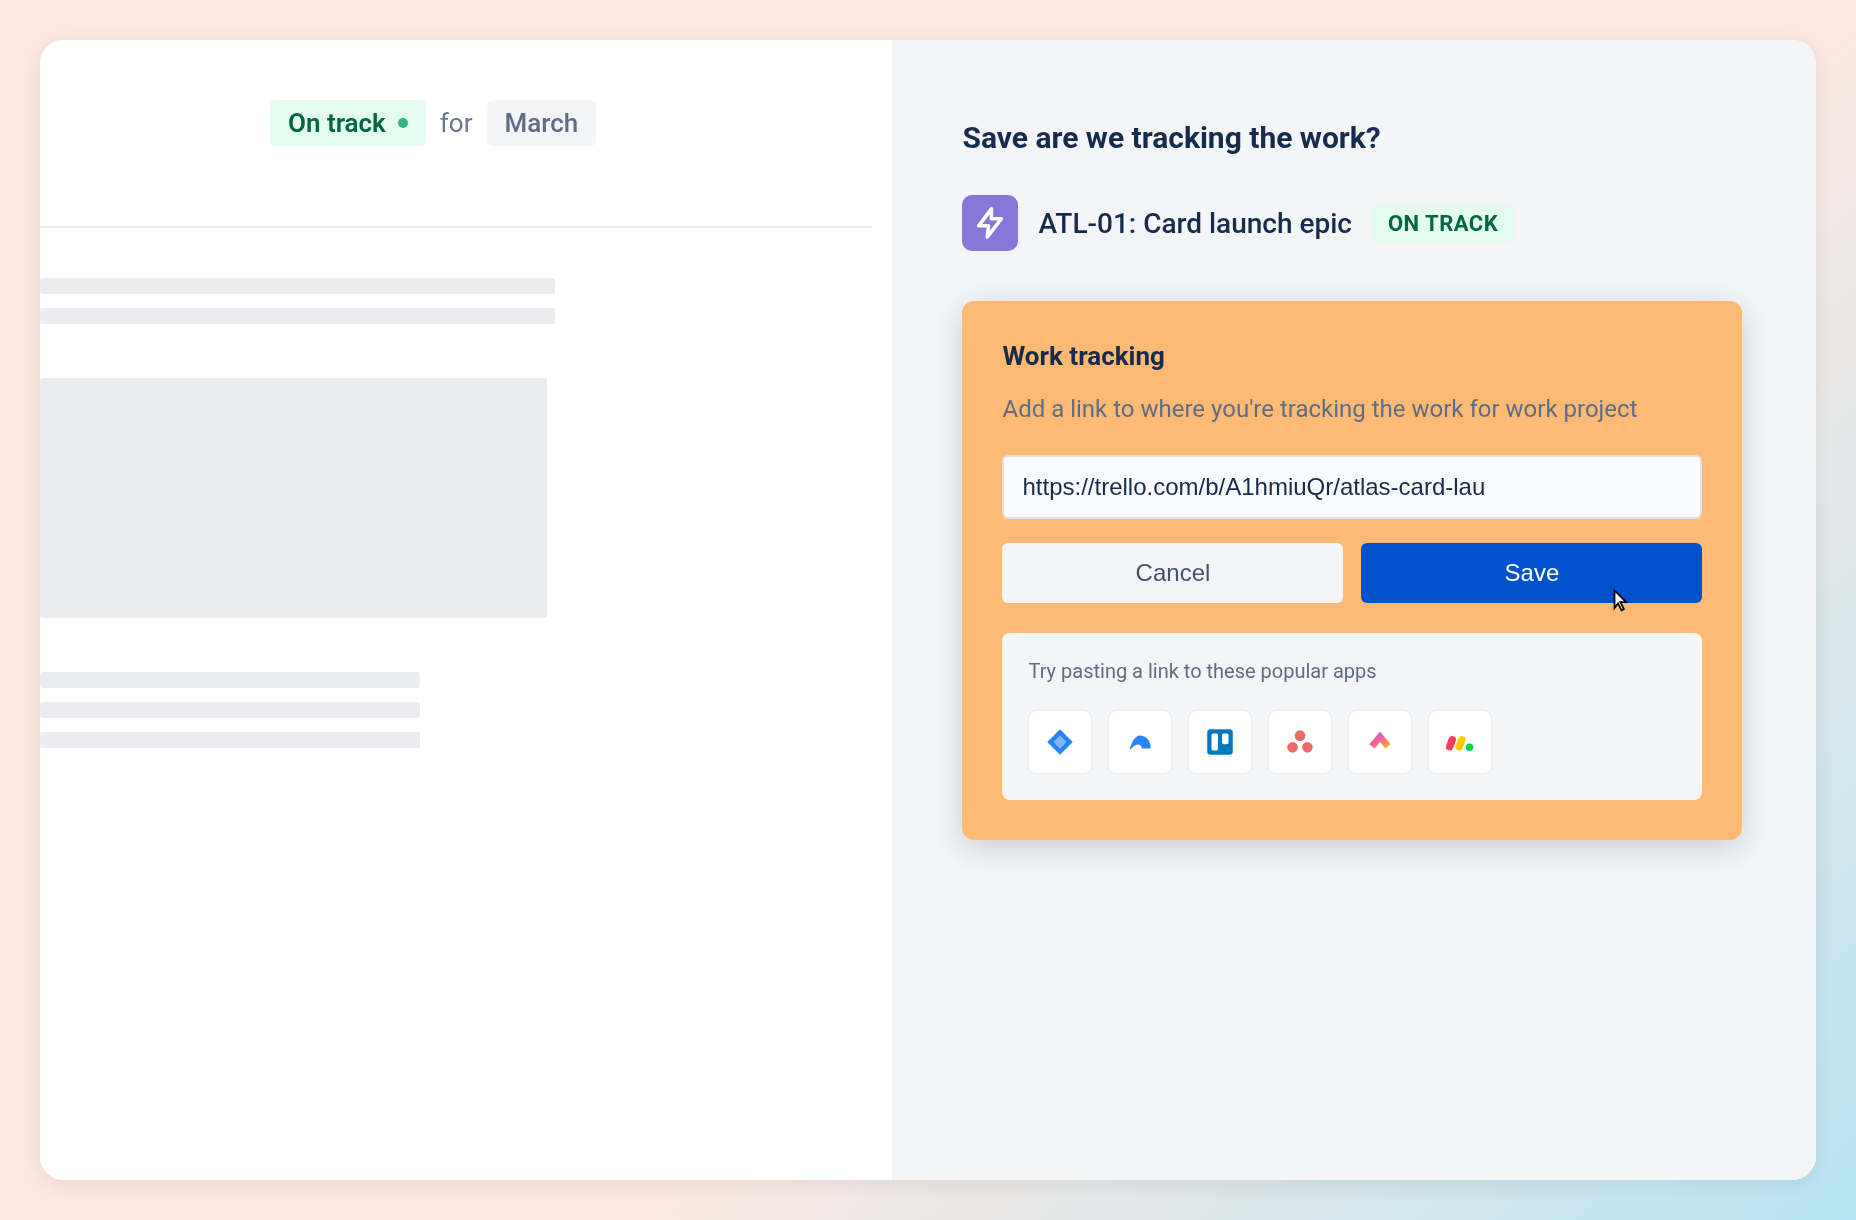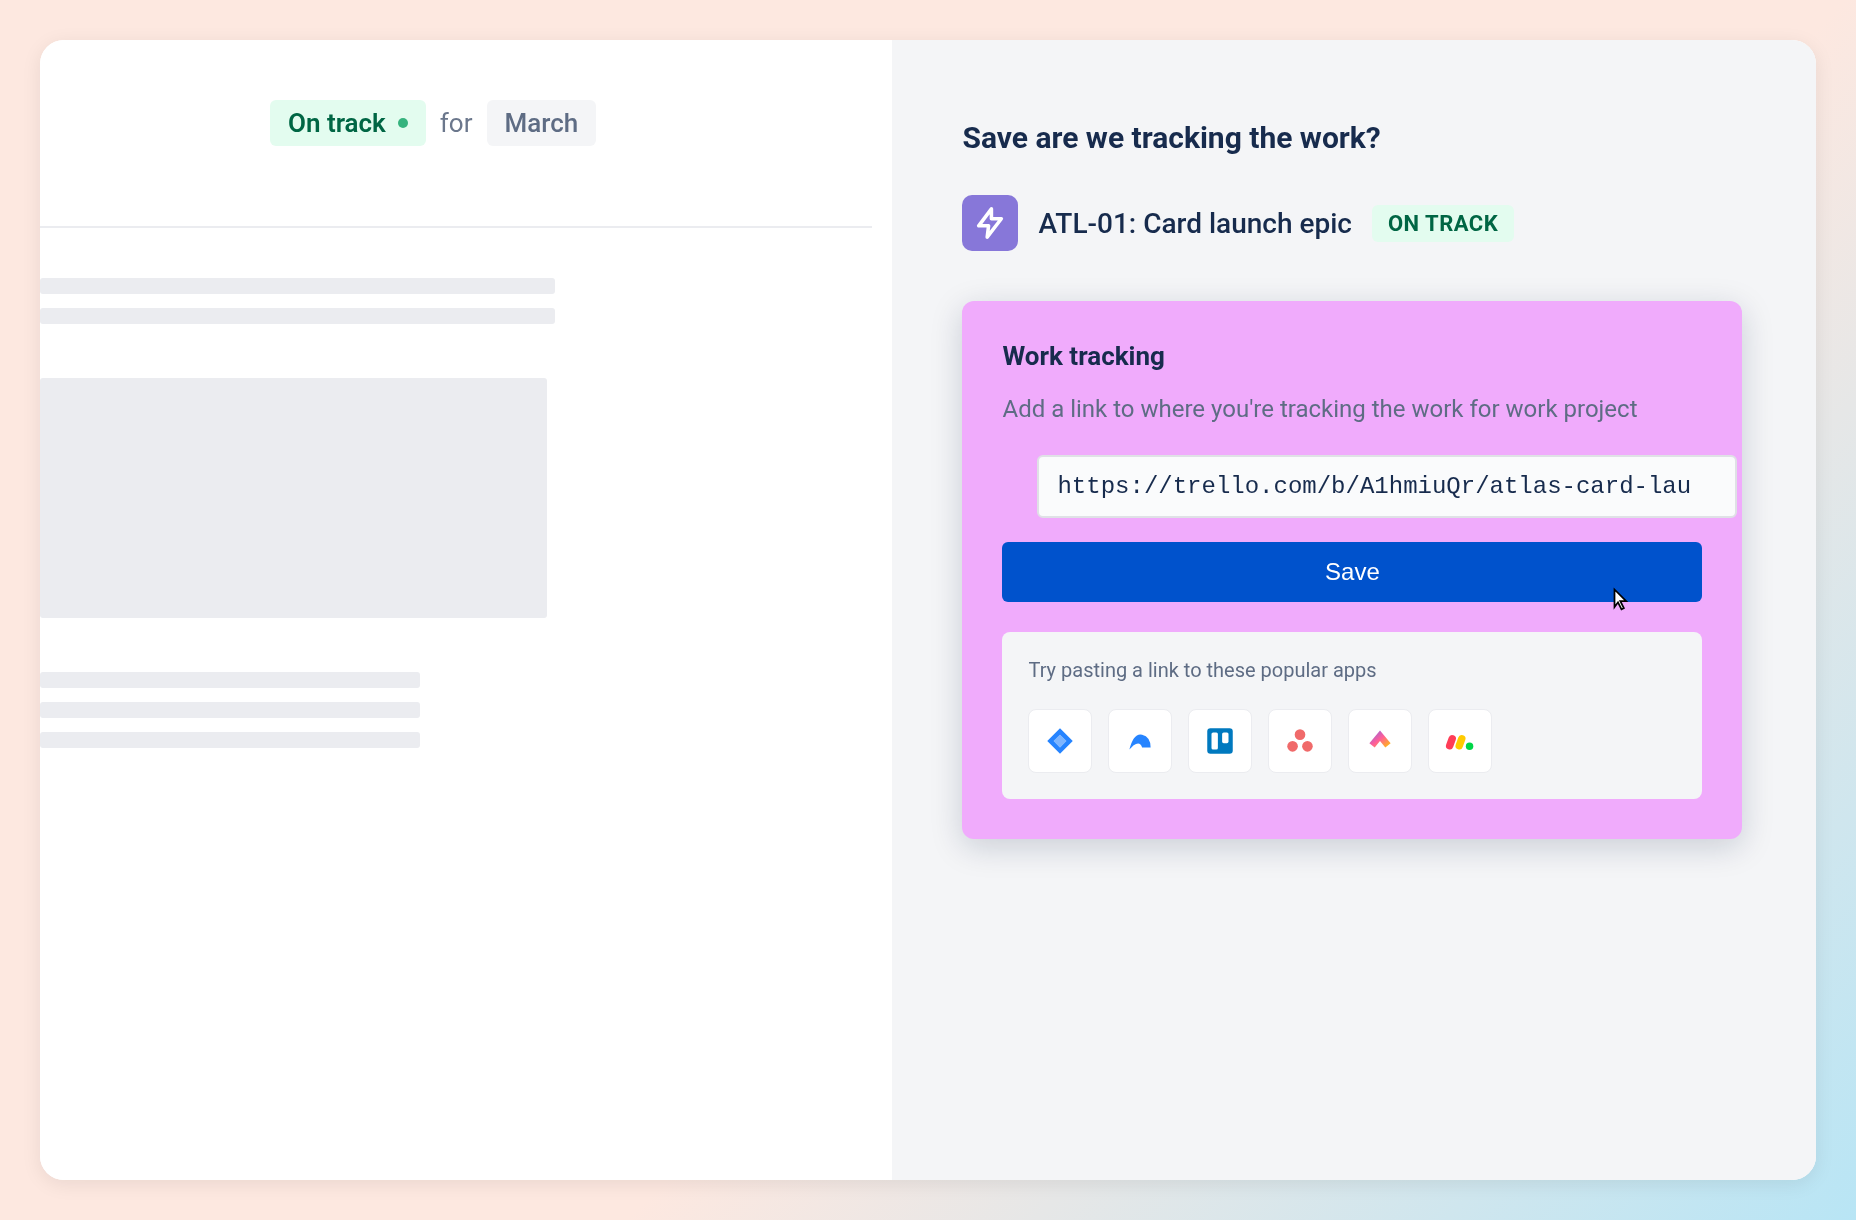--- a/index.html
+++ b/index.html
@@ -118,21 +118,21 @@
     .epic-status {
       background: #e3fcef;
       color: #006644;
       font-weight: 700;
       font-size: 22px;
       padding: 6px 16px;
       border-radius: 6px;
       letter-spacing: 0.5px;
     }
     .popover {
-      background: #f0abfc;
+      background: #fdba74;
       border-radius: 12px;
       box-shadow: 0 8px 32px rgba(9,30,66,0.18);
       padding: 40px;
       width: 780px;
     }
     .popover-title {
       color: #172b4d;
       font-size: 26px;
       font-weight: 700;
       margin-bottom: 20px;
@@ -145,22 +145,21 @@
     }
     .url-input {
       width: 100%;
       padding: 16px 18px;
       font-size: 24px;
       color: #172b4d;
       border: 2px solid #dfe1e6;
       border-radius: 6px;
       background: #fafbfc;
       margin-bottom: 24px;
-      font-family: Liberation Mono, monospace;
-      margin-left: 35px;
+      font-family: Liberation Sans, sans-serif;
     }
     .button-row {
       display: flex;
       gap: 18px;
       margin-bottom: 30px;
     }
     .btn {
       flex: 1;
       padding: 16px;
       font-size: 24px;
@@ -251,20 +250,21 @@
       </div>
       <span class="epic-title">ATL-01: Card launch epic</span>
       <span class="epic-status">ON TRACK</span>
     </div>
 
     <div class="popover">
       <h3 class="popover-title">Work tracking</h3>
       <p class="popover-desc">Add a link to where you're tracking the work for work project</p>
       <input class="url-input" type="text" value="https://trello.com/b/A1hmiuQr/atlas-card-lau" style="">
       <div class="button-row">
+        <button class="btn btn-cancel">Cancel</button>
         <button class="btn btn-save">
           <span>Save</span>
           <svg class="cursor" viewBox="0 0 24 24">
             <path d="M9 3 L9 18 L12 14 L15 20 L17 19 L14 13 L19 13 Z" fill="#fff" stroke="#000" stroke-width="1.5"></path>
           </svg>
         </button>
       </div>
       <div class="apps-section">
         <p class="apps-label">Try pasting a link to these popular apps</p>
         <div class="apps-row">

